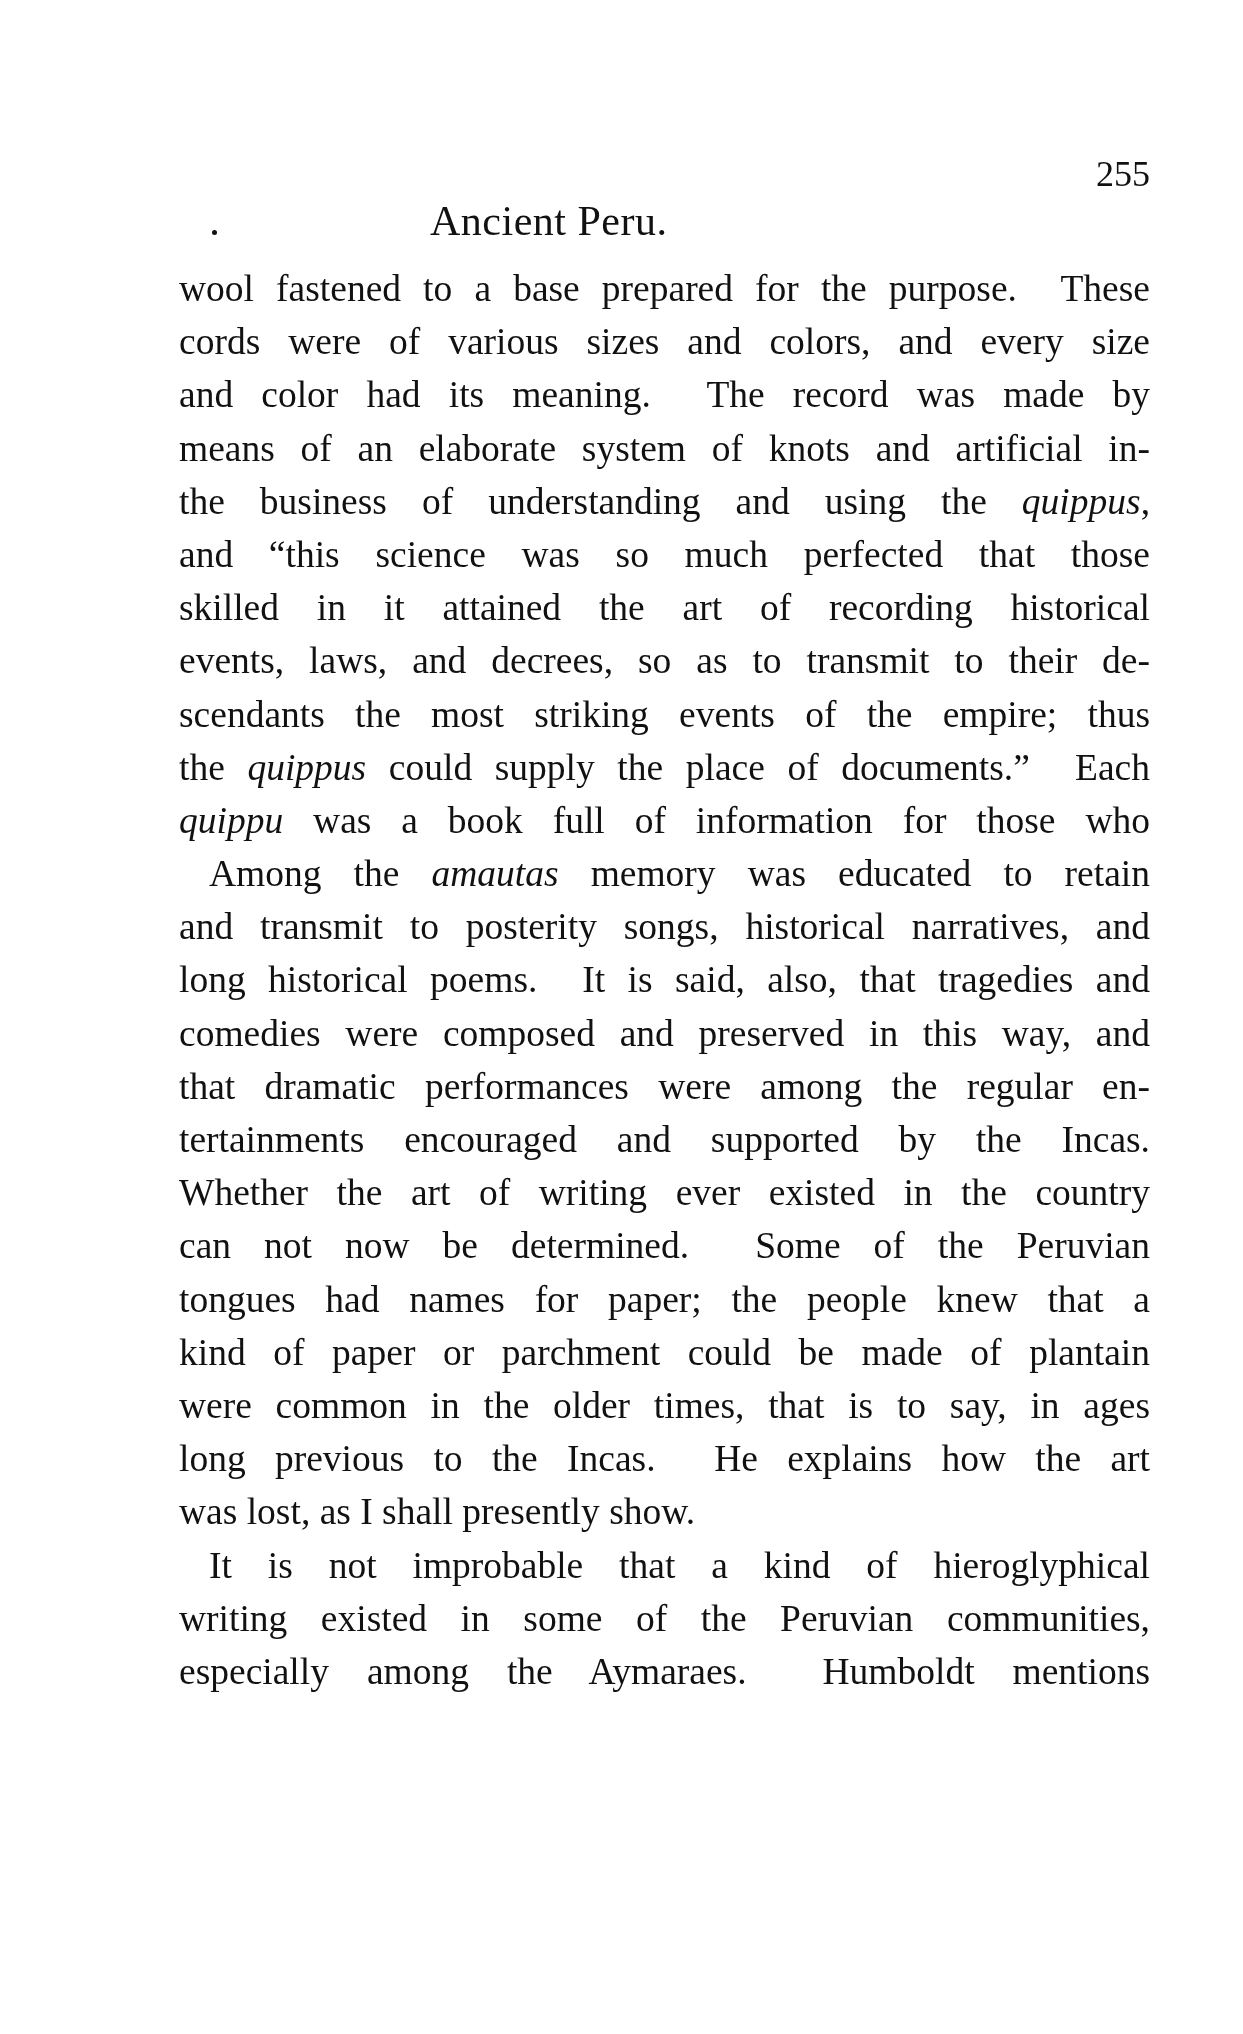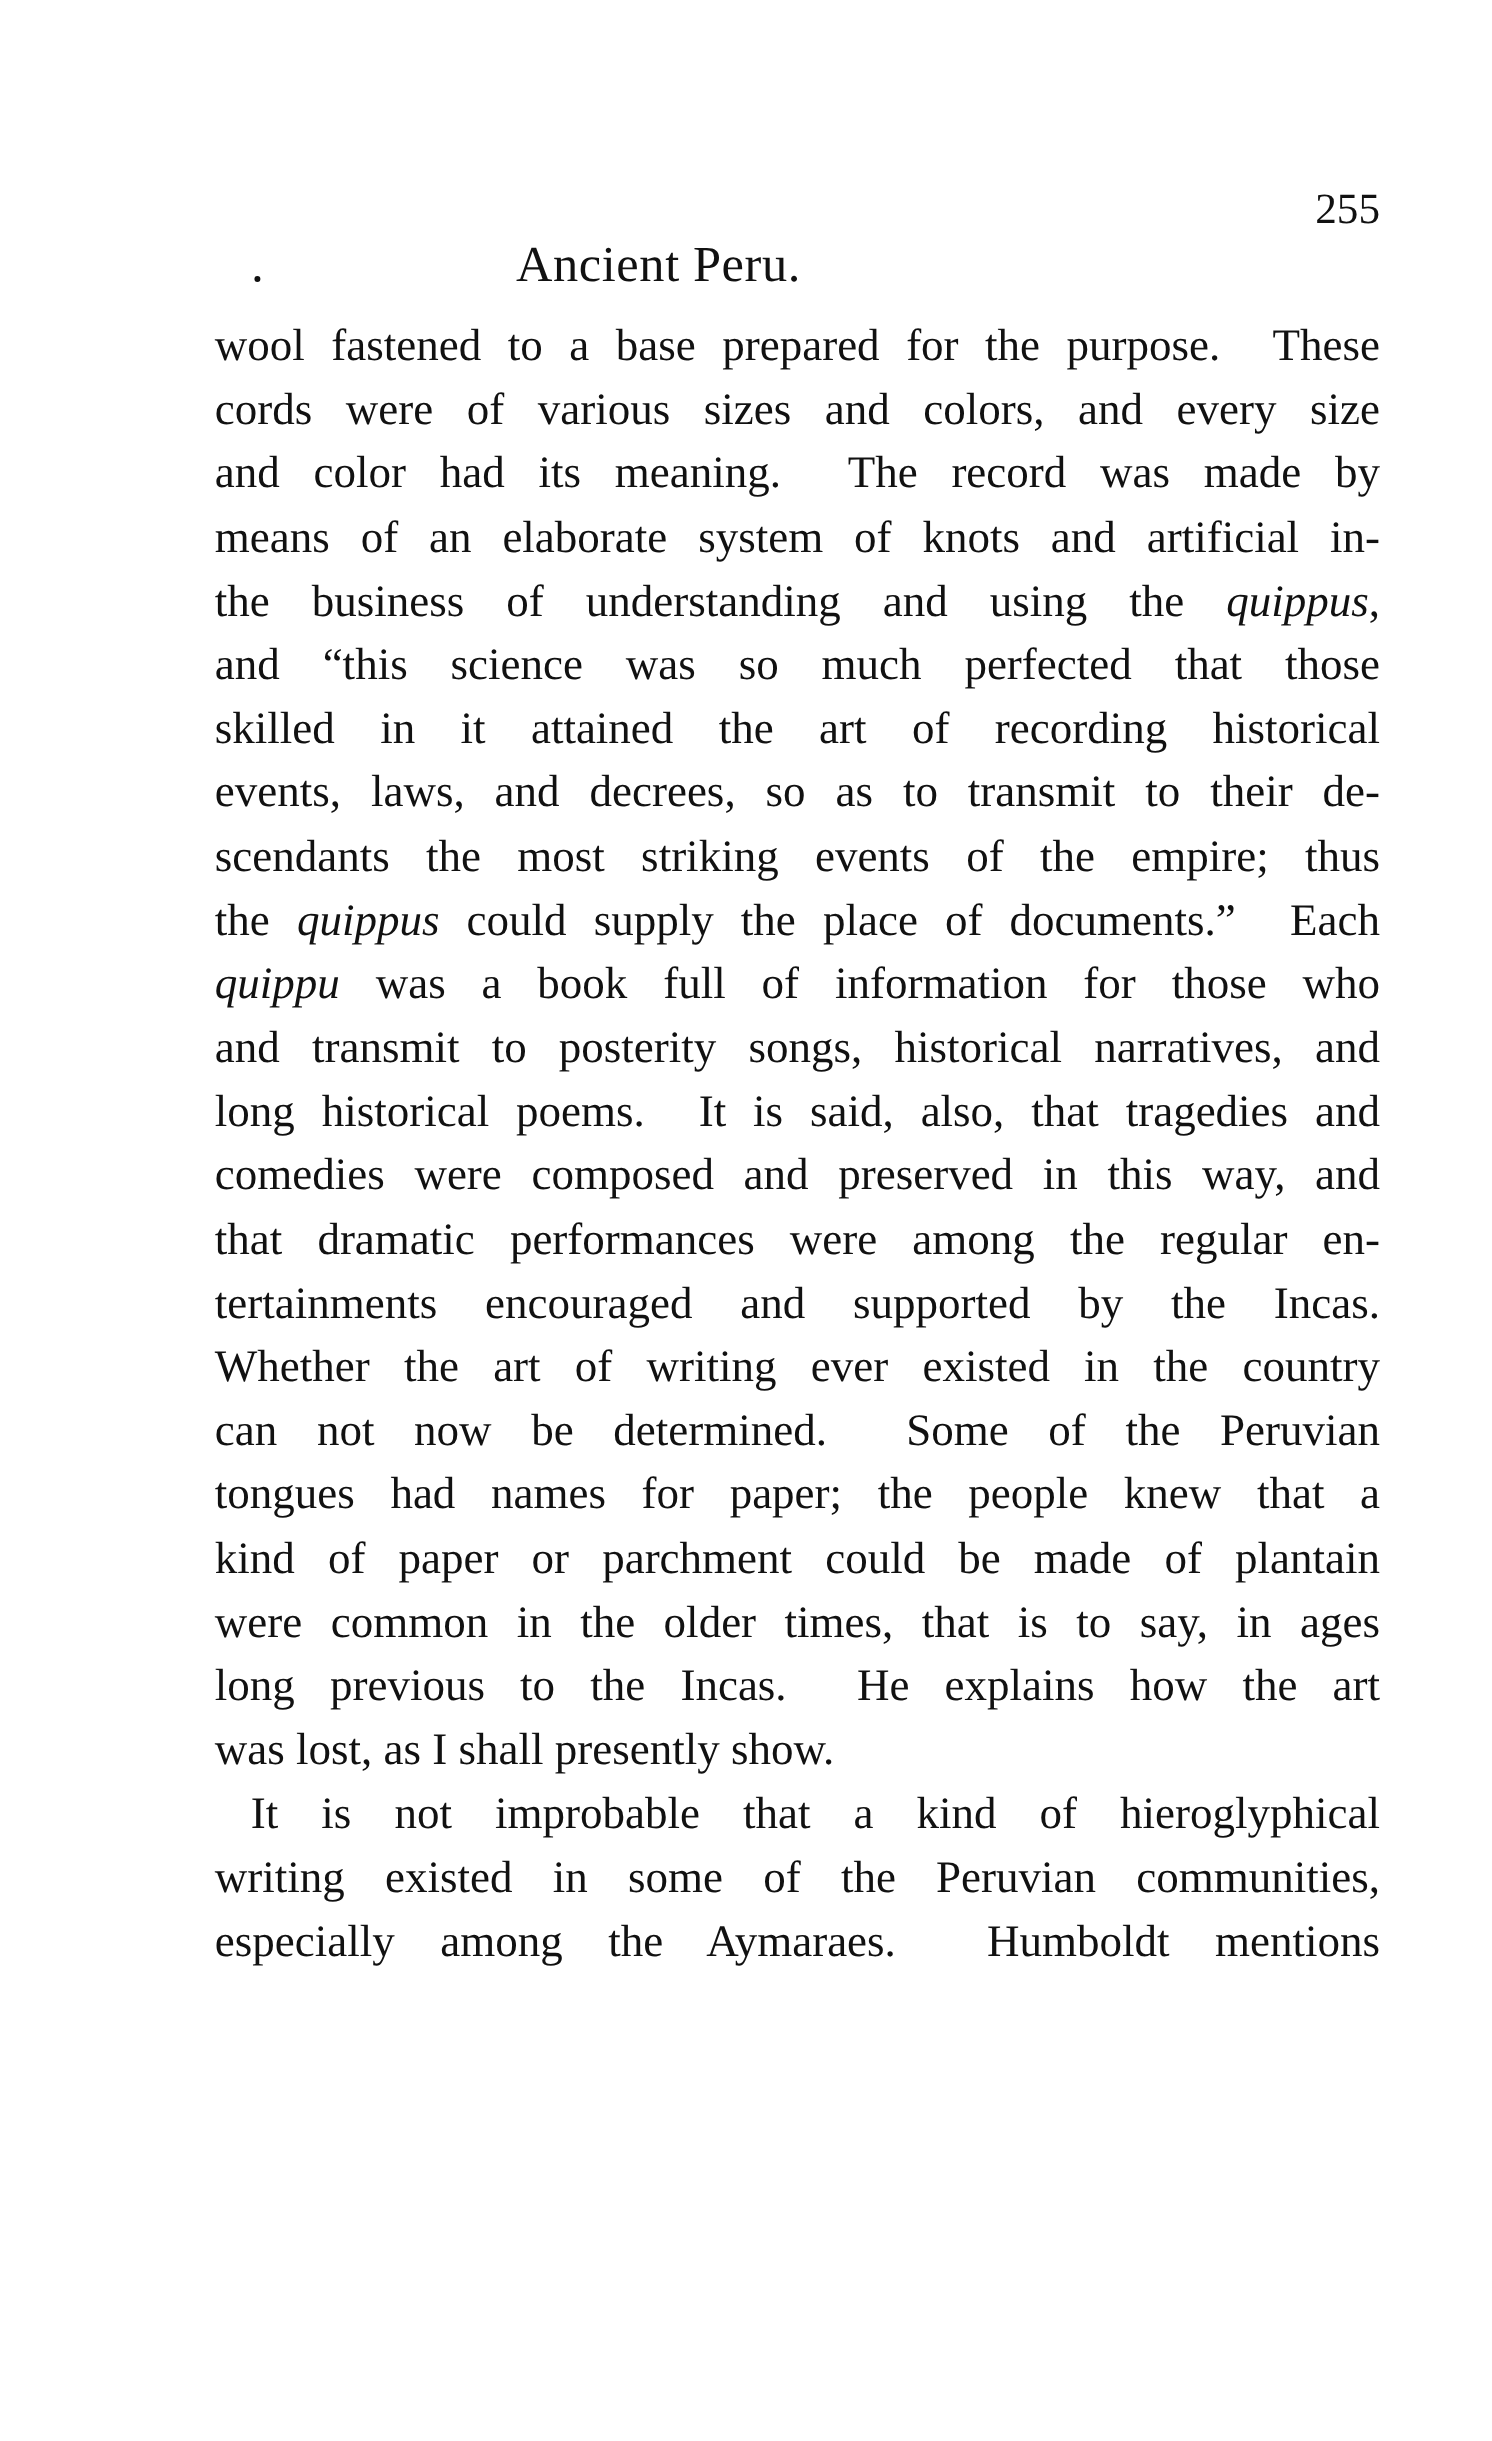--- a/index.html
+++ b/index.html
@@ -92,20 +92,21 @@
       <span class="line"><span class="seg">means of an elaborate system of knots and artificial in-</span></span>
       <span class="line"><span class="seg">the business of understanding and using the </span><span class="seg it">quippus</span><span class="seg">,</span></span>
       <span class="line"><span class="seg">and “this science was so much perfected that those</span></span>
       <span class="line"><span class="seg">skilled in it attained the art of recording historical</span></span>
       <span class="line"><span class="seg">events, laws, and decrees, so as to transmit to their de-</span></span>
       <span class="line"><span class="seg">scendants the most striking events of the empire; thus</span></span>
       <span class="line"><span class="seg">the </span><span class="seg it">quippus</span><span class="seg"> could supply the place of documents.”  Each</span></span>
       <span class="line"><span class="seg it">quippu</span><span class="seg"> was a book full of information for those who</span></span>
     </div>
     <div>
+      <span class="line indent"><span class="seg">Among the </span><span class="seg it">amautas</span><span class="seg"> memory was educated to retain</span></span>
       <span class="line"><span class="seg">and transmit to posterity songs, historical narratives, and</span></span>
       <span class="line"><span class="seg">long historical poems.  It is said, also, that tragedies and</span></span>
       <span class="line"><span class="seg">comedies were composed and preserved in this way, and</span></span>
       <span class="line"><span class="seg">that dramatic performances were among the regular en-</span></span>
       <span class="line"><span class="seg">tertainments encouraged and supported by the Incas.</span></span>
       <span class="line"><span class="seg">Whether the art of writing ever existed in the country</span></span>
       <span class="line"><span class="seg">can not now be determined.  Some of the Peruvian</span></span>
       <span class="line"><span class="seg">tongues had names for paper; the people knew that a</span></span>
       <span class="line"><span class="seg">kind of paper or parchment could be made of plantain</span></span>
       <span class="line"><span class="seg">were common in the older times, that is to say, in ages</span></span>

